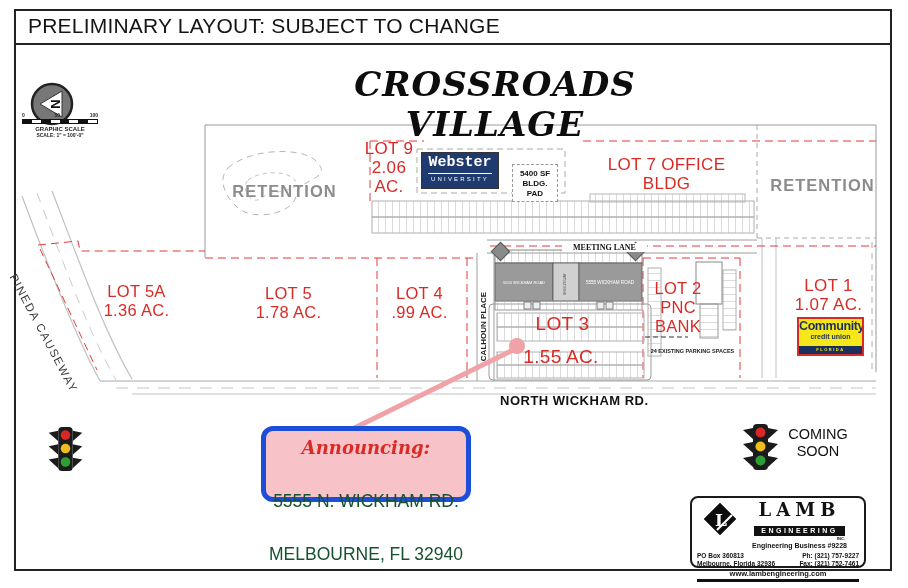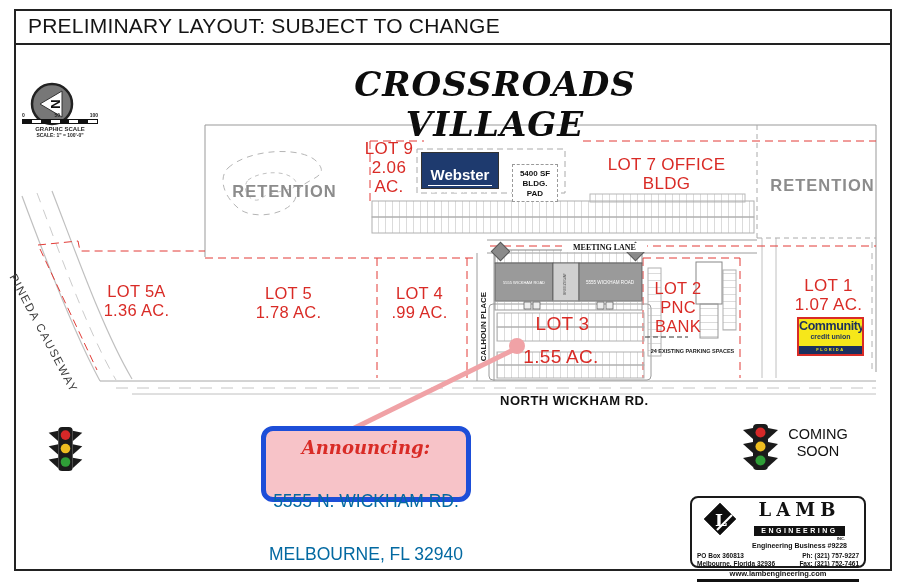--- a/index.html
+++ b/index.html
@@ -33,21 +33,21 @@
   .scalebox { position:absolute; left:20px; top:112px; width:84px; }
   .scale-ticks { display:flex; justify-content:space-between; width:76px; margin-left:2px; font-size:5px; font-weight:bold; color:#222; }
   .scale-bar { width:76px; height:5px; margin:1px 0 2px 2px; border:1px solid #111;
                background:repeating-linear-gradient(90deg,#111 0 9.25px,#fff 9.25px 18.5px); }
   .scale-cap { font-size:6px; font-weight:bold; text-align:center; width:80px; color:#222; }
   .scale-ratio { font-size:5px; font-weight:bold; text-align:center; width:80px; color:#222; }
 
   
   .webster { position:absolute; left:421px; top:152px; width:78px; height:37px; background:#1e3a6e;
              border:1px solid #333; color:#fff; text-align:center; }
-  .webster-name { font-family:Liberation Sans, sans-serif; font-weight:bold; font-size:15px; line-height:20px; margin-top:12px; }
+  .webster-name { font-family:Liberation Mono, monospace; font-weight:bold; font-size:15px; line-height:20px; margin-top:0; }
   .webster-sub { font-size:6px; letter-spacing:2.2px; line-height:8px; border-top:1px solid #fff; margin:0 6px; padding-top:1px; }
 
   
   .padbox { position:absolute; left:512px; top:164px; width:46px; height:38px; background:#fff; border:1px dashed #999;
             text-align:center; font-size:8px; font-weight:bold; line-height:10px; padding-top:4px; color:#111; }
 
   
   .community { position:absolute; left:797px; top:317px; width:67px; height:39px; border:2px solid #d92b26; background:#f6e71a; overflow:hidden; }
   .comm-name { font-size:12.5px; font-weight:bold; color:#1b2f5e; text-align:center; letter-spacing:-.4px; margin-top:1px; line-height:13px; }
   .comm-sub  { font-size:7px; font-weight:bold; color:#1b2f5e; text-align:center; line-height:8px; }
@@ -55,21 +55,21 @@
                font-size:4px; letter-spacing:1.5px; text-align:center; line-height:8px; font-weight:bold; }
 
   
   .coming { position:absolute; left:782px; top:426px; width:72px; text-align:center; font-size:14.5px; line-height:16.5px; color:#111; }
   .tl { position:absolute; }
 
   
   .announce { position:absolute; left:261px; top:426px; width:210px; height:76px; background:#f7c3c8;
               border:5px solid #1d4ed8; border-radius:12px; text-align:center; padding-top:6px; }
   .ann-head { font-family:"DejaVu Serif",serif; font-style:italic; font-weight:bold; font-size:18px; color:#d92b26; margin-bottom:2px; }
-  .ann-line { font-size:17.5px; line-height:20px; color:#0369a1;margin-top:33px; }
+  .ann-line { font-size:17.5px; line-height:20px; color:#14532d;margin-top:33px; }
   .ann-bold { font-weight:bold; }
 
   
   .lamb { position:absolute; left:690px; top:496px; width:176px; height:72px; background:#fff;
           border:2px solid #1a1a1a; border-radius:8px; padding:3px 5px 0 5px; }
   .lamb-top { display:flex; }
   .lamb-right { flex:1; text-align:center; }
   .lamb-name { font-family:"DejaVu Serif",serif; font-weight:bold; font-size:18px; letter-spacing:5px; line-height:18px; color:#111; }
   .lamb-eng { display:inline-block; background:#111; color:#fff; font-size:7px; font-weight:bold; letter-spacing:2.5px; padding:1px 7px; line-height:8px; }
   .lamb-inc { font-size:4px; font-weight:bold; color:#111; text-align:right; padding-right:14px; line-height:4px; }

